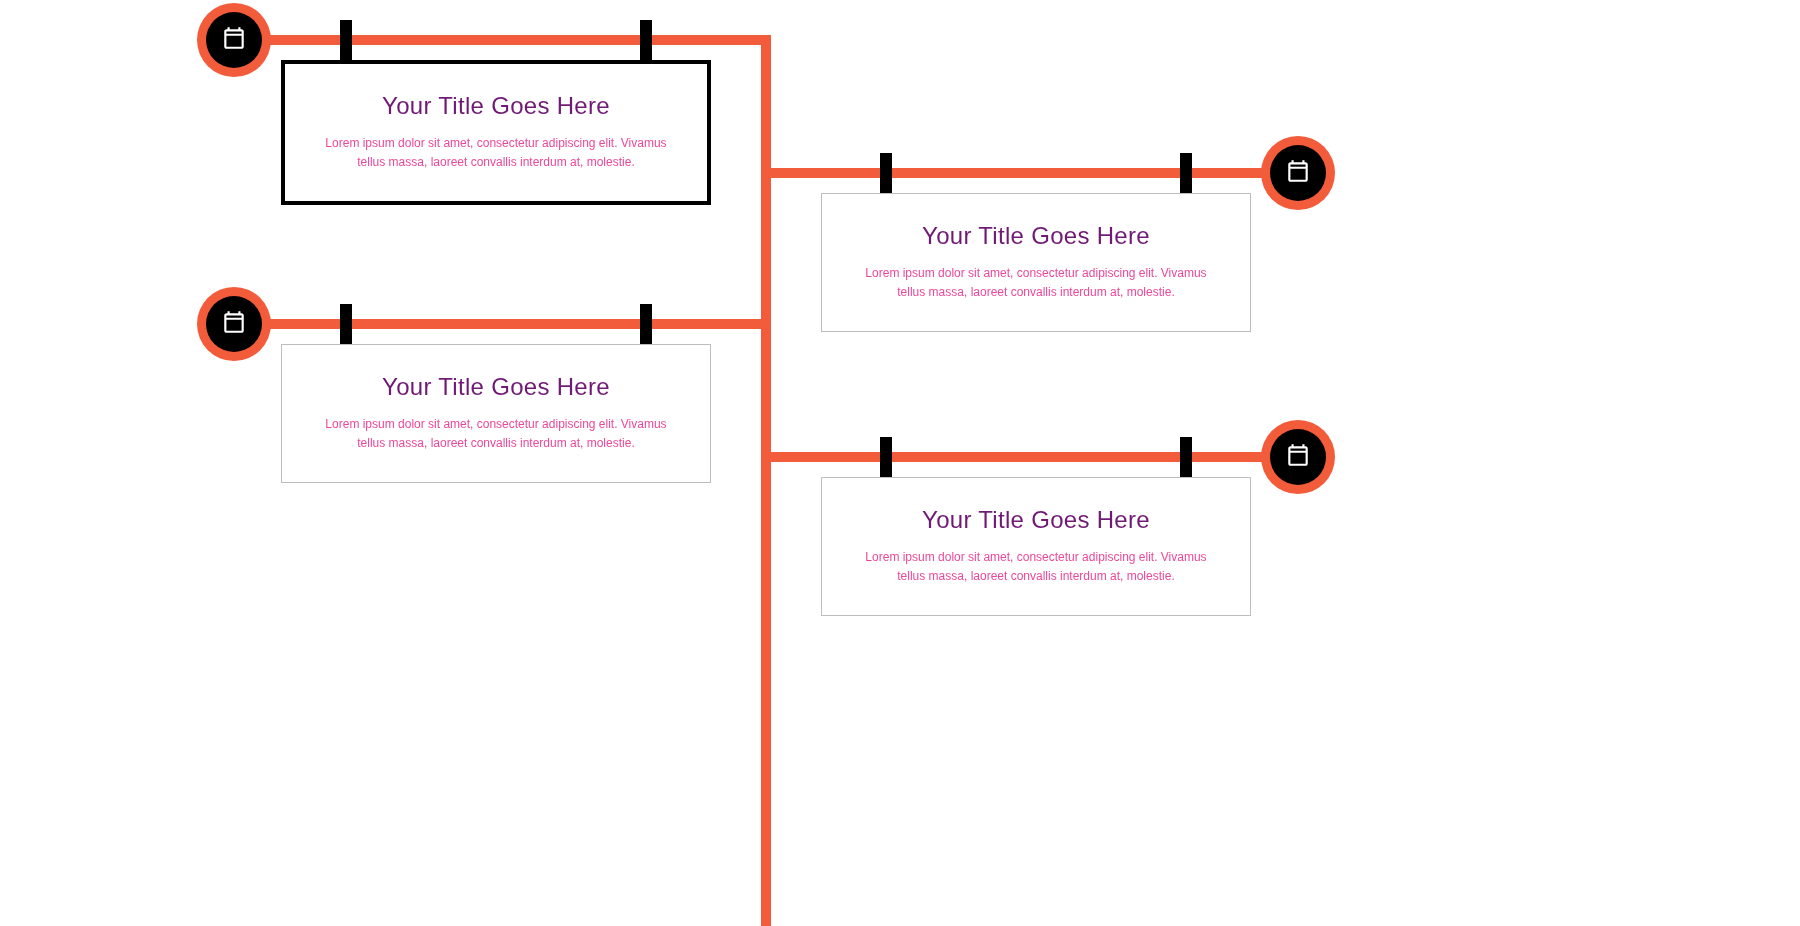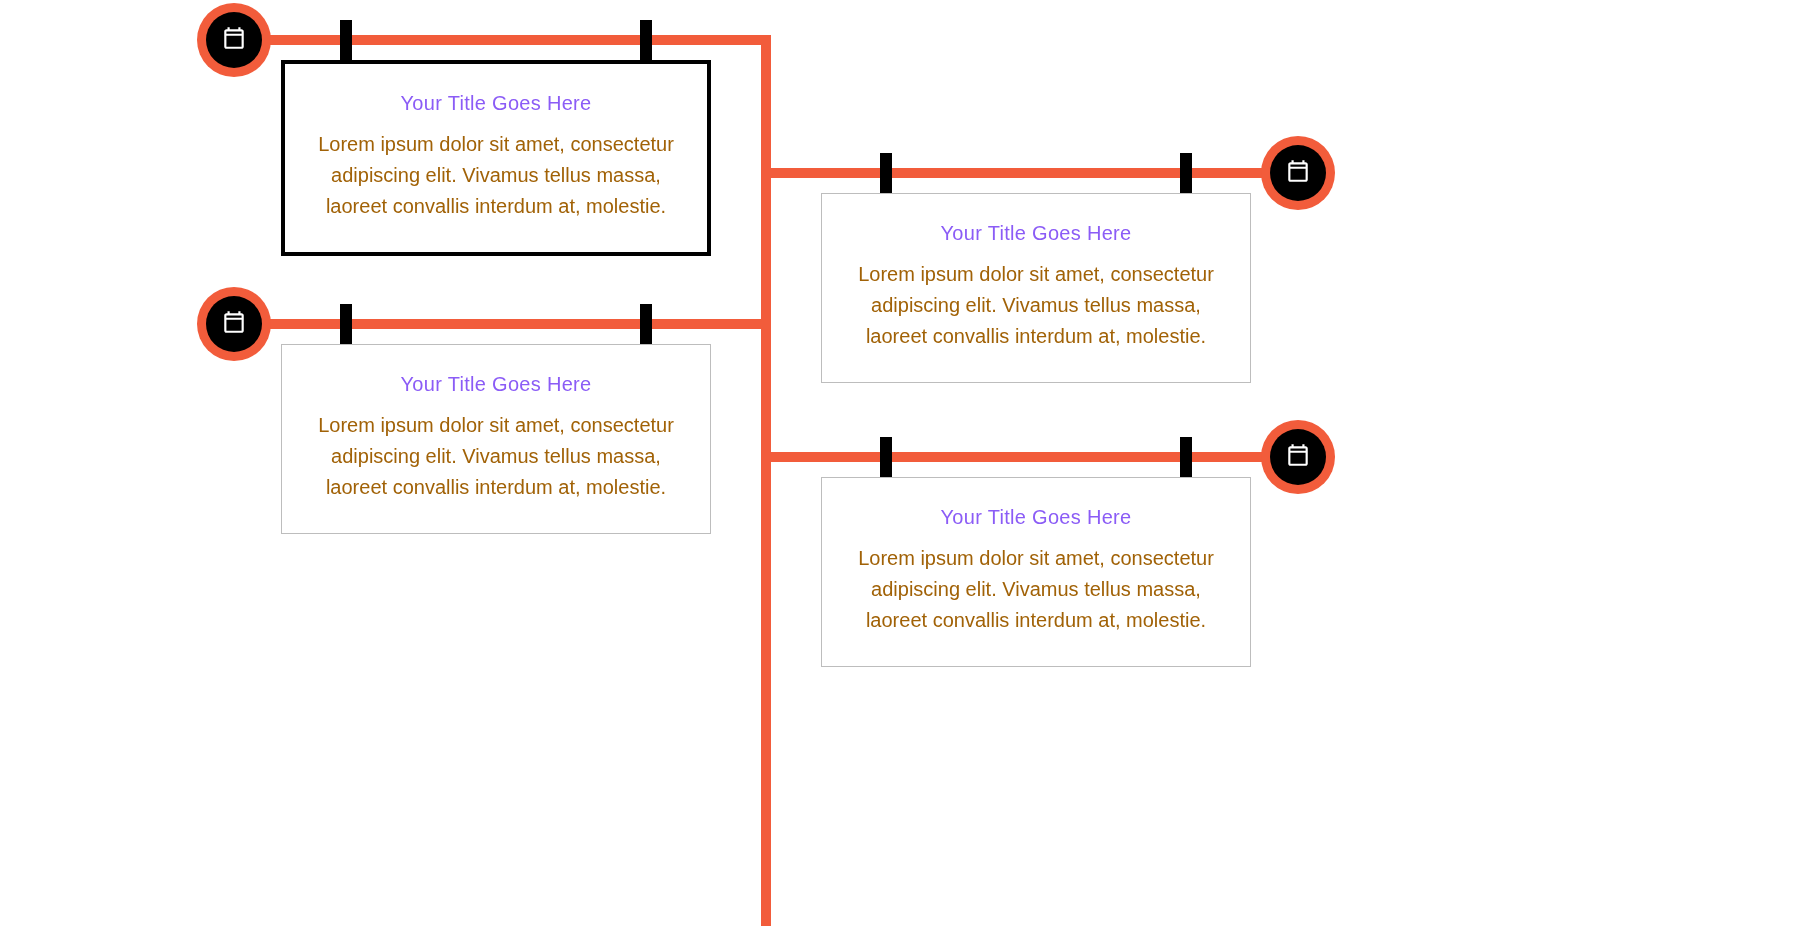--- a/index.html
+++ b/index.html
@@ -55,29 +55,29 @@
   .card {
     position: absolute;
     width: 430px;
     background: #ffffff;
     border: 1px solid #bdbdbd;
     text-align: center;
     padding: 28px 28px 30px 28px;
   }
   .card.emph { border: 4px solid #000000; }
   .card h3 {
-    color: #8b5cf6;
+    color: #701a75;
     font-weight: 500;
-    font-size: 20px;
+    font-size: 24px;
     margin-bottom: 14px;
     letter-spacing: .3px;
   }
   .card p {
-    color: #a16207;
-    font-size: 20px;
+    color: #ec4899;
+    font-size: 12px;
     line-height: 1.55;
   }
 
   
   .peg {
     position: absolute;
     width: 12px;
     height: 54px;
     background: #000000;
   }

